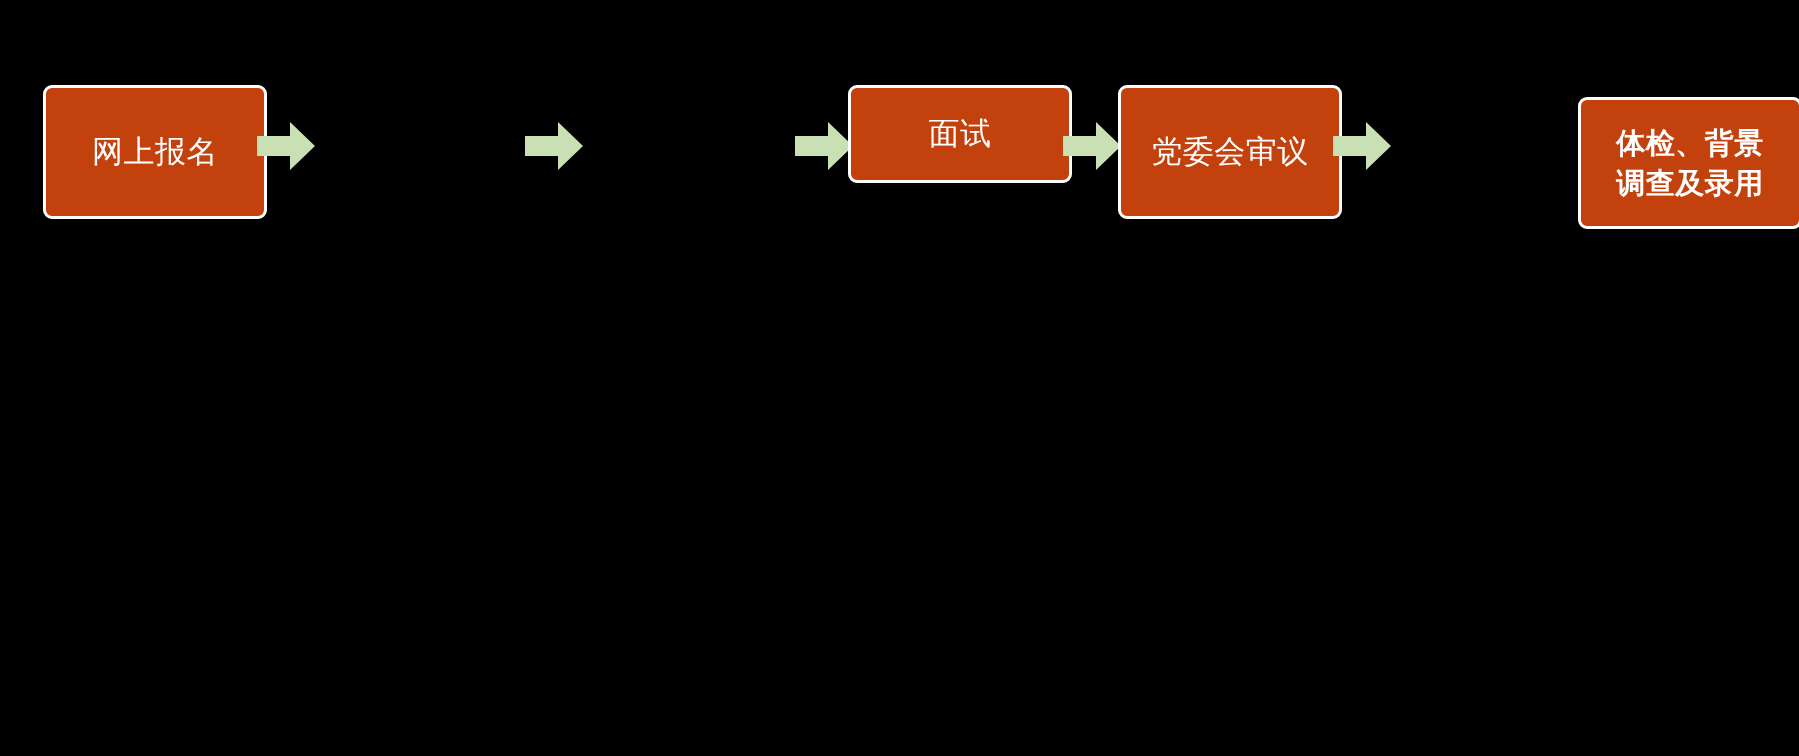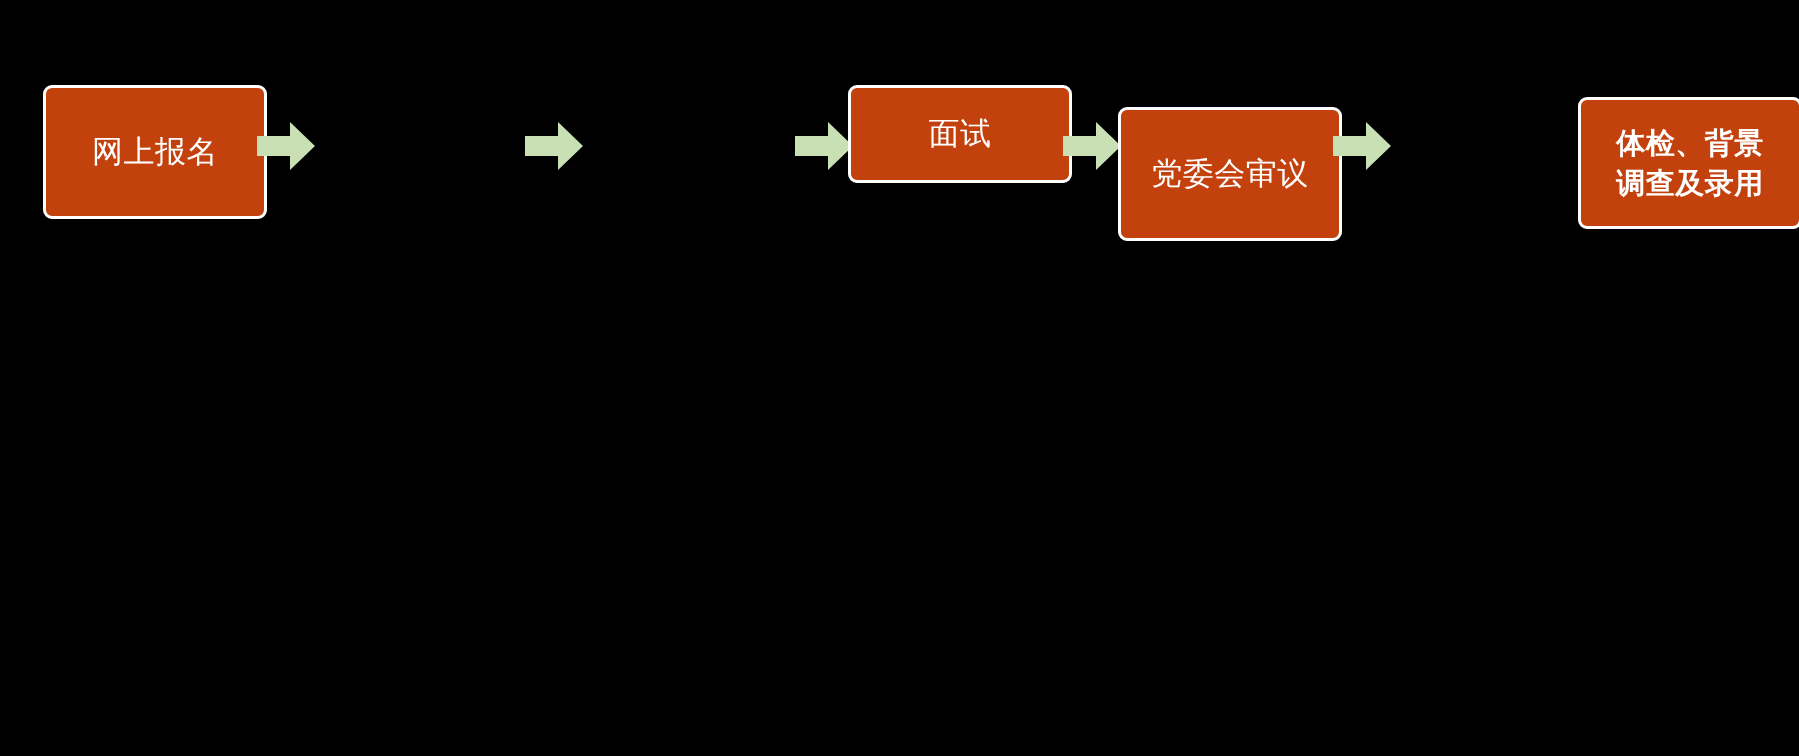--- a/index.html
+++ b/index.html
@@ -92,21 +92,21 @@
   <div class="process-step" style="left:848px; top:85px; width:224px; height:98px;">
     <span class="step-label">面试</span>
   </div>
 
   <div class="flow-arrow" style="left:1063px; top:120px; width:58px; height:52px;">
     <svg viewBox="0 0 58 52" preserveAspectRatio="none">
       <polygon points="0,16 33,16 33,2 58,26 33,50 33,36 0,36" fill="#c8e0b4"></polygon>
     </svg>
   </div>
 
-  <div class="process-step" style="left:1118px; top:85px; width:224px; height:134px;margin-top:22px;">
+  <div class="process-step" style="left:1118px; top:85px; width:224px; height:134px;">
     <span class="step-label">党委会审议</span>
   </div>
 
   <div class="flow-arrow" style="left:1333px; top:120px; width:58px; height:52px;">
     <svg viewBox="0 0 58 52" preserveAspectRatio="none">
       <polygon points="0,16 33,16 33,2 58,26 33,50 33,36 0,36" fill="#c8e0b4"></polygon>
     </svg>
   </div>
 
   <div class="process-step" style="left:1578px; top:97px; width:224px; height:132px;">

